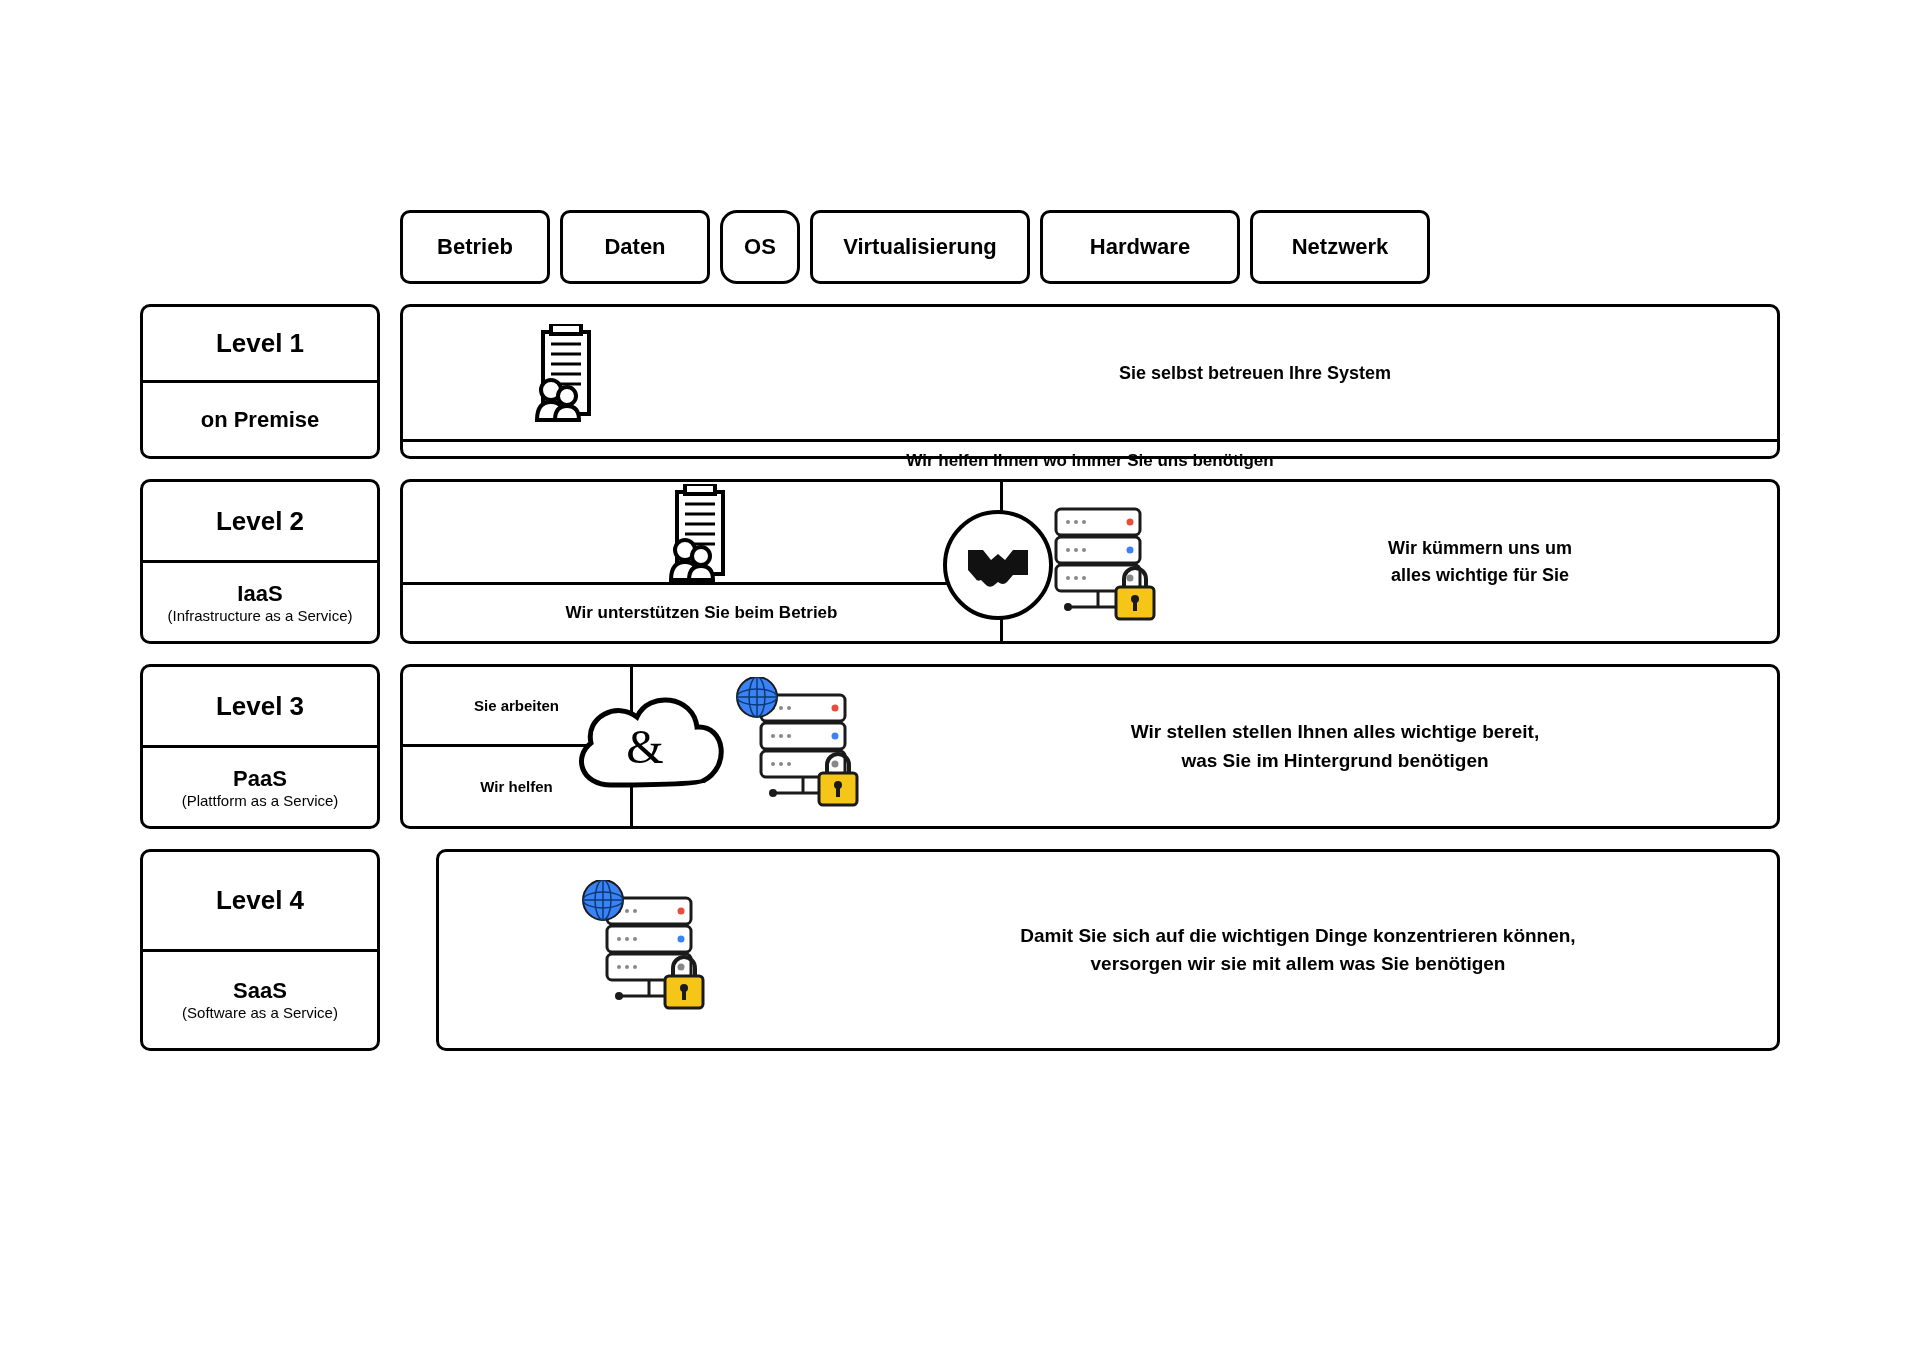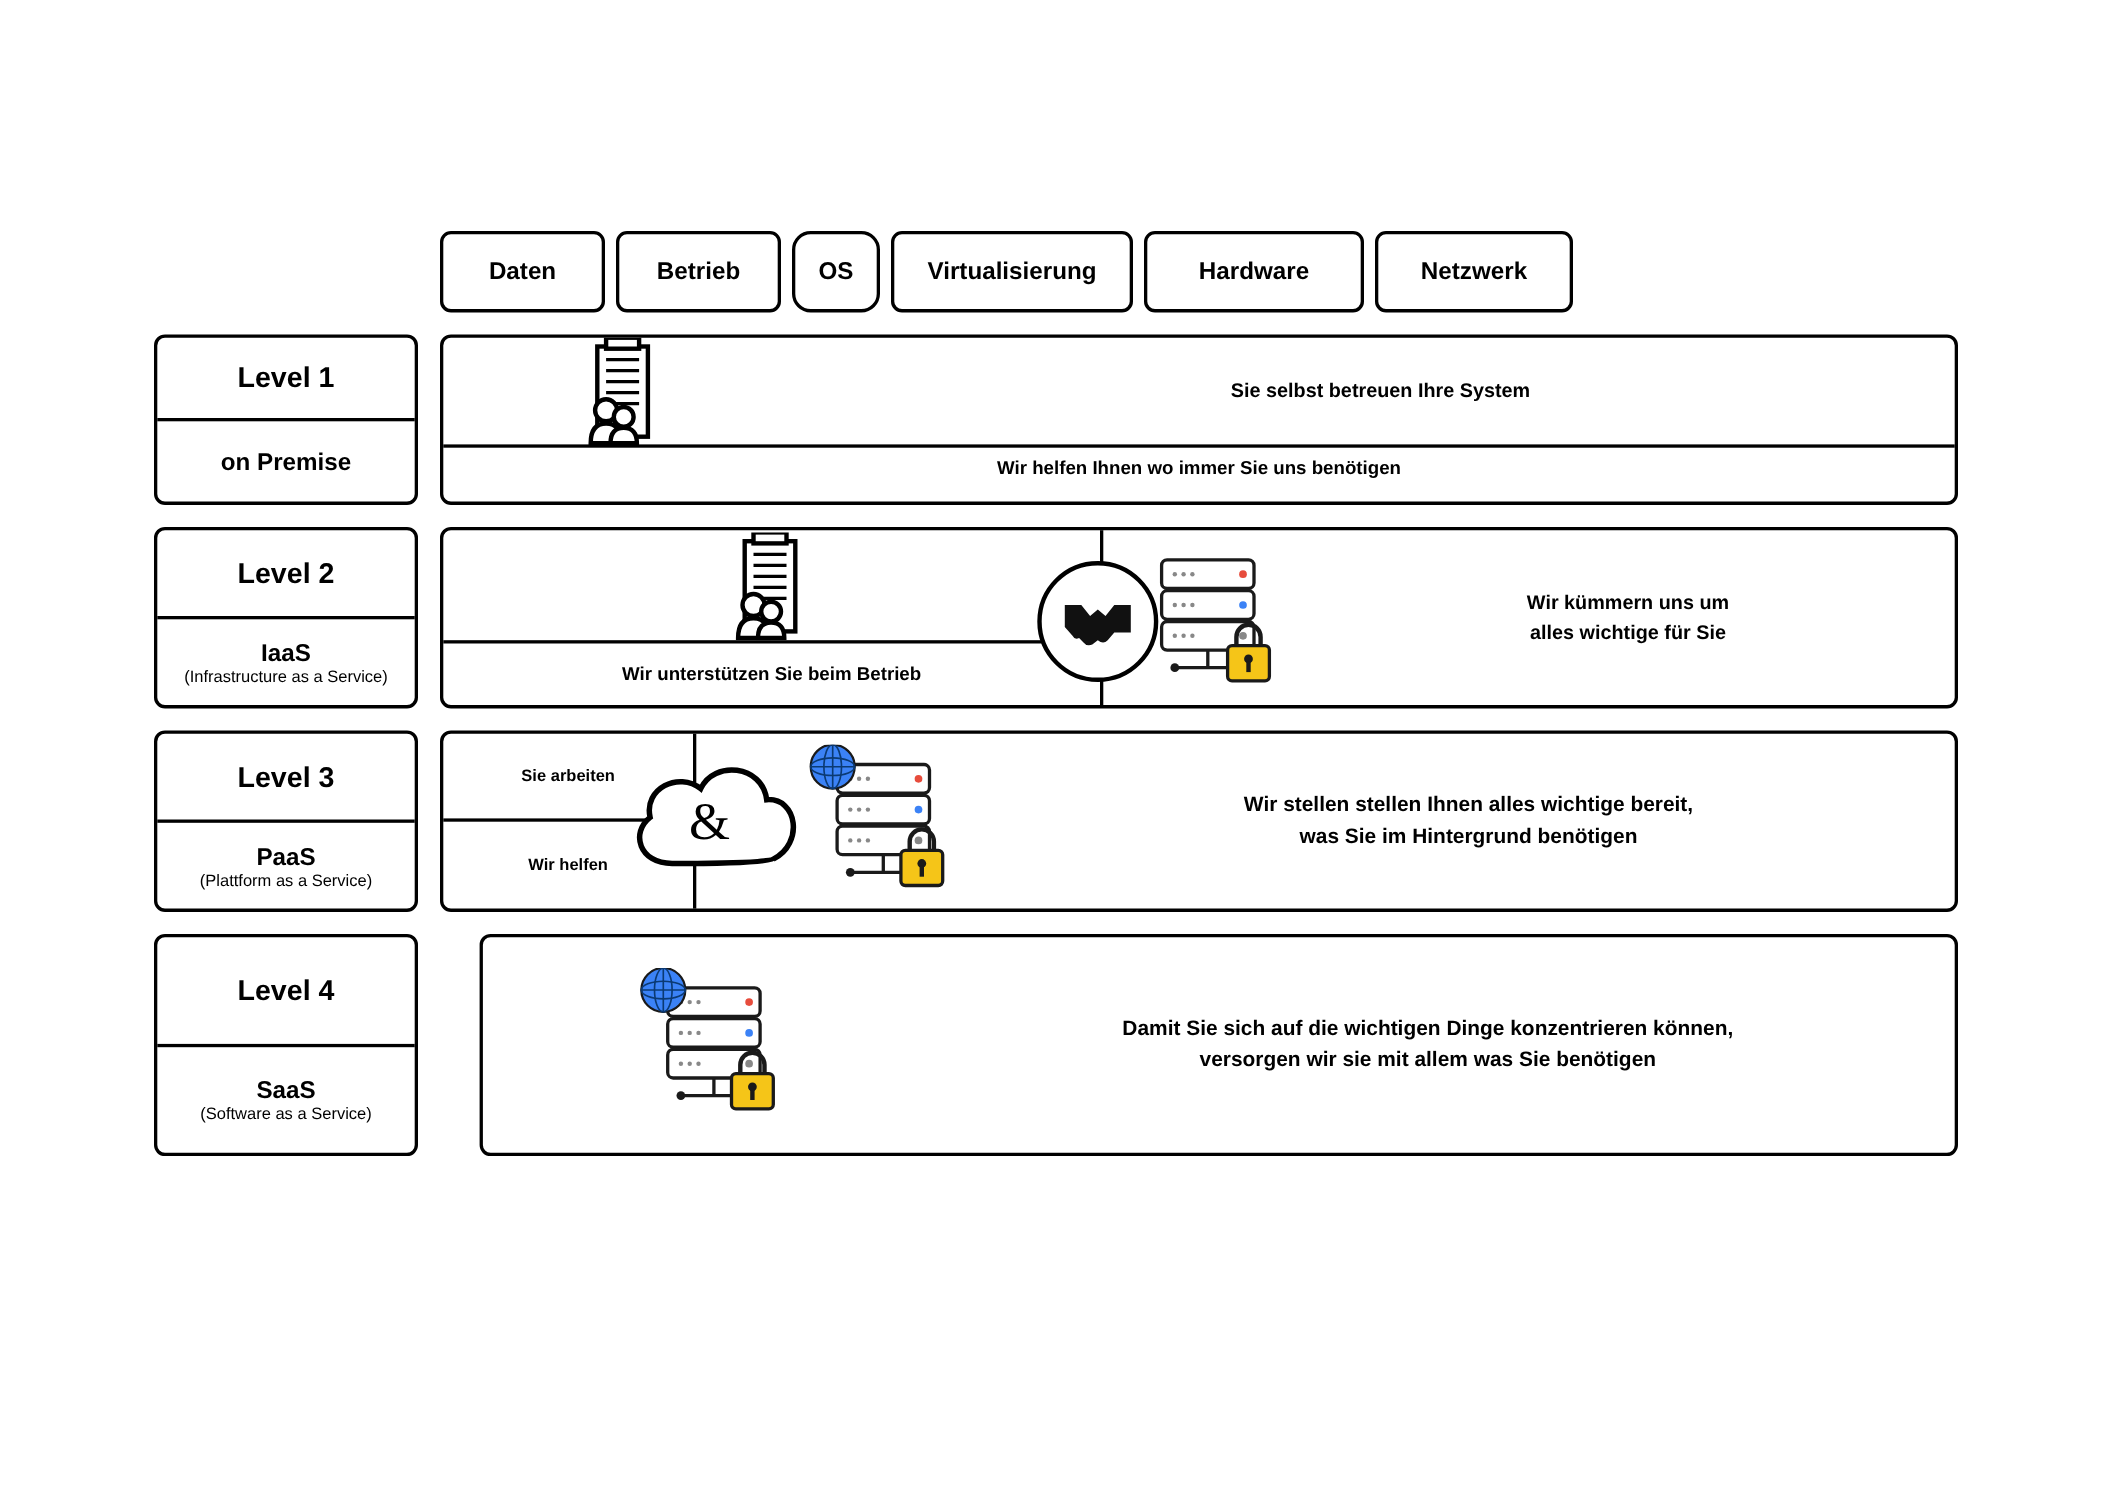--- a/index.html
+++ b/index.html
@@ -72,21 +72,21 @@
   .main {
     flex: 1;
     border: 3px solid #000;
     border-radius: 10px;
     position: relative;
     overflow: visible;
   }
 
   
   .l1-top {
-    height: 97px;
+    height: 132px;
     display:flex;
     align-items:center;
   }
   .l1-top .icon-slot {
     width: 330px;
     display:flex;
     justify-content:center;
   }
   .l1-top .text1 {
     flex:1;
@@ -207,22 +207,22 @@
   .row .main.r3 { height: 165px; }
   .row .main.r4 { height: 202px; margin-left: 36px; }
   .row .side    { }
 </style>
 </head>
 <body>
 
 <div class="diagram">
 
   <div class="headers">
+    <div class="hdr w150">Betrieb</div>
     <div class="hdr w150">Daten</div>
-    <div class="hdr w150">Betrieb</div>
     <div class="hdr w80">OS</div>
     <div class="hdr w220">Virtualisierung</div>
     <div class="hdr w200">Hardware</div>
     <div class="hdr w180">Netzwerk</div>
   </div>
 
   <div class="row">
     <div class="side">
       <div class="half">
           <span>Level 1</span>

